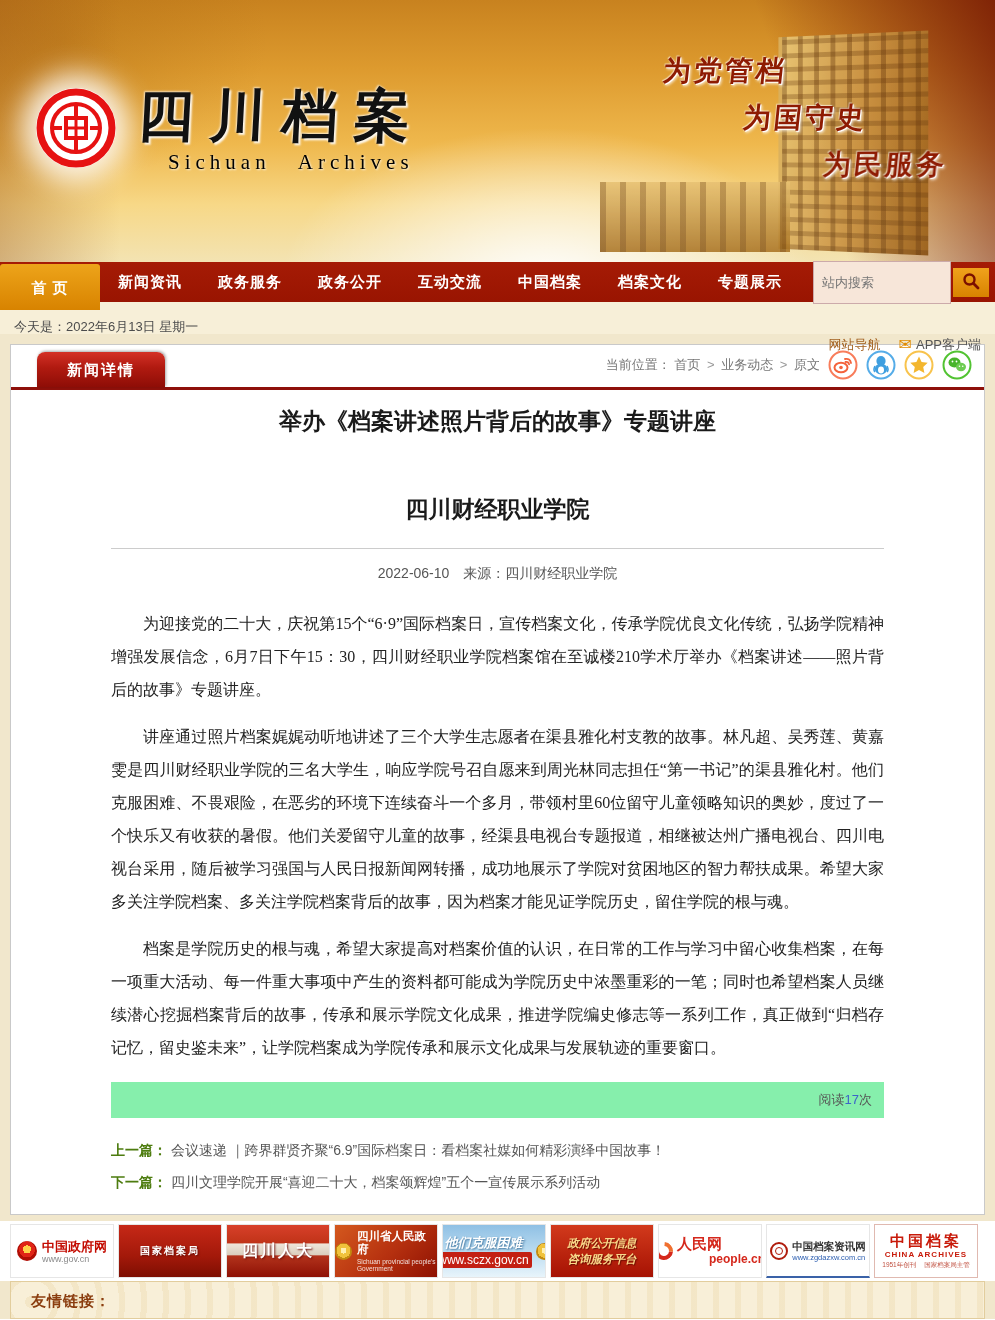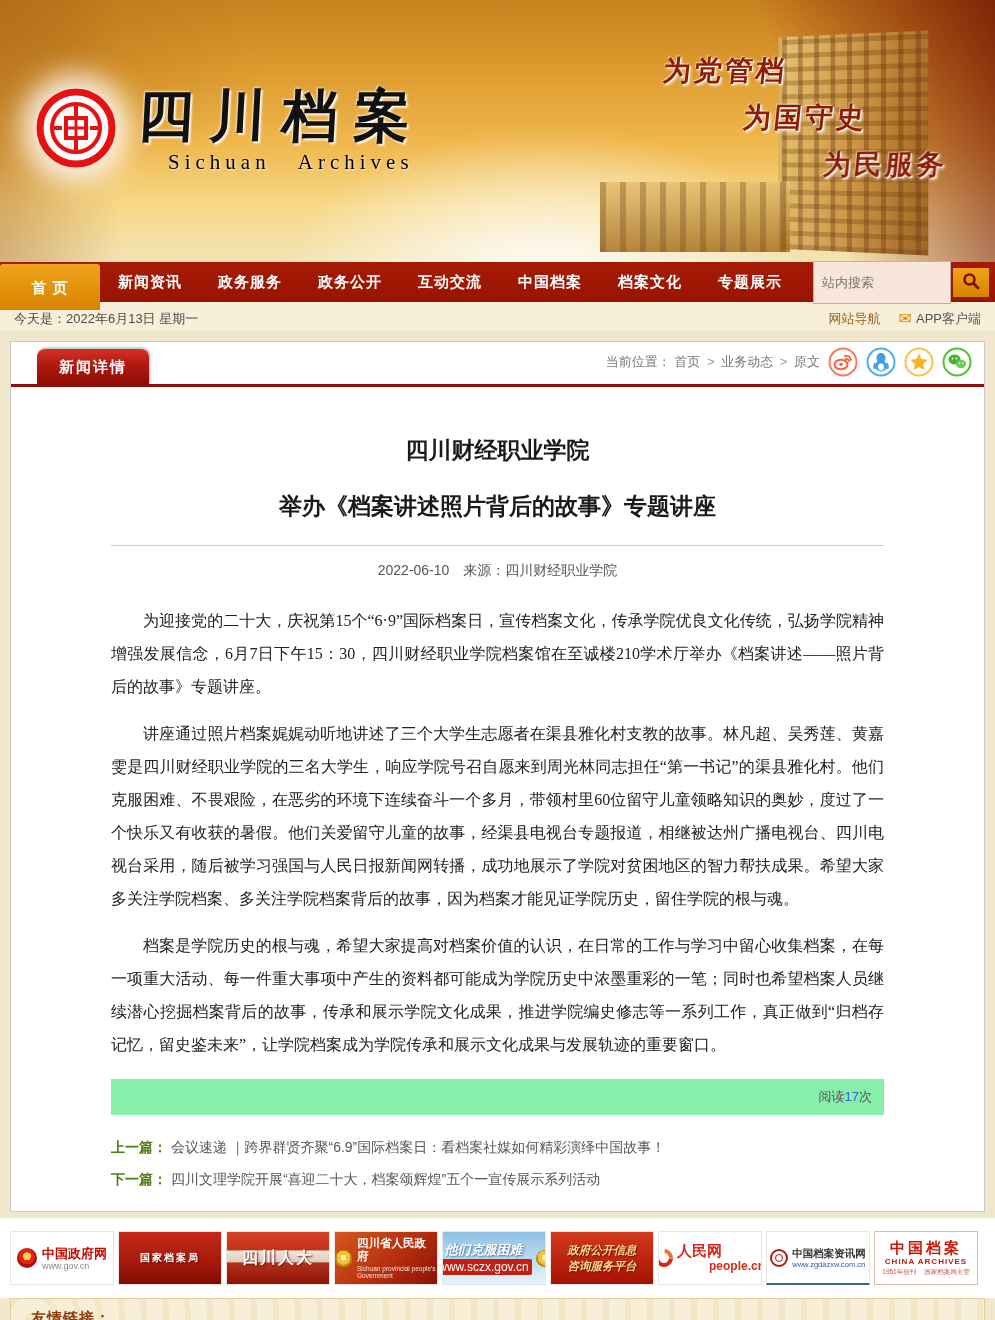--- a/index.html
+++ b/index.html
@@ -52,31 +52,31 @@
     font-weight:bold; cursor:pointer; letter-spacing:1px; }
   .nav-item.active { background:linear-gradient(180deg,#eda41a,#d88300); height:46px; line-height:48px;
     position:relative; top:8px; margin-top:-6px; border-radius:3px 3px 0 0; }
   .nav-search { margin-left:auto; margin-right:6px; display:flex; align-items:center; height:40px; }
   .search-input { width:138px; height:43px; border:1px solid #caa; background:#f7e6d9; font-size:13px;
     color:#555; padding:0 8px; outline:none; }
   .search-btn { width:36px; height:29px; margin-left:2px; border:none; cursor:pointer;
     background:linear-gradient(180deg,#f0a21c,#d88300); display:flex; align-items:center; justify-content:center; }
 
   
-  .datebar { height:29px; background:#f7efd8; display:flex; align-items:flex-end; padding:3px 14px;
-    font-size:13px; color:#4c4c4c; }
+  .datebar { height:29px; background:#f7efd8; display:flex; align-items:flex-start; padding:16px 14px;
+    font-size:13px; color:#4c4c4c;flex-direction:column; }
   .datebar .right { margin-left:auto; display:flex; align-items:center; gap:18px; }
   .link-sitemap { color:#a2601f; cursor:pointer; text-decoration:none; }
   .link-app { color:#555; cursor:pointer; text-decoration:none; display:flex; align-items:center; gap:4px; }
   .mail-icon { color:#e08a00; font-size:16px; line-height:1; }
 
   
   .main-wrap { margin:10px 10px 0 10px; background:#fff; border:1px solid #c9c9c9; padding-bottom:16px; }
   .tabrow { display:flex; align-items:flex-end; border-bottom:3px solid #8e100a; height:45px; position:relative; }
-  .news-tab { margin-left:26px; width:112px; height:35px; line-height:35px; text-align:center; color:#fff;
+  .news-tab { margin-left:26px; width:128px; height:35px; line-height:35px; text-align:center; color:#fff;
     font-size:15px; font-weight:bold; letter-spacing:2px; cursor:pointer;
     background:linear-gradient(180deg,#d43126 0%,#b01a10 45%,#8e0d06 100%);
     border-radius:8px 8px 0 0; box-shadow:1px -1px 3px rgba(0,0,0,.35); }
   .crumb-zone { margin-left:auto; display:flex; align-items:center; gap:8px; padding-right:12px; height:45px; }
   .crumb { font-size:13px; color:#777; }
   .crumb a { color:#777; text-decoration:none; cursor:pointer; }
   .crumb .sep { margin:0 3px; color:#999; }
   .share-icon { width:30px; height:30px; border-radius:50%; background:#fff; display:flex; align-items:center;
     justify-content:center; cursor:pointer; }
   .share-icon svg { width:30px; height:30px; display:block; }
@@ -91,21 +91,21 @@
     margin-bottom:14px; font-family:"Liberation Serif","DejaVu Serif",serif; }
   .read-bar { background:#86efac; height:36px; line-height:36px; text-align:right; padding-right:12px;
     font-size:13px; color:#555; margin-top:18px; }
   .read-bar .count { color:#3c64c8; }
   .pn-links { margin-top:16px; }
   .pn-row { font-size:14px; color:#555; line-height:32px; }
   .pn-row .lbl { color:#4d7c0f; font-weight:bold; }
   .pn-row a { color:#555; text-decoration:none; cursor:pointer; }
 
   
-  .logo-row { background:#fff; margin-top:6px; padding:13px 10px; display:flex; align-items:flex-start; }
+  .logo-row { background:#fff; margin-top:6px; padding:3px 10px; display:flex; align-items:flex-start; }
   .logo-tile { width:104px; height:54px; margin-right:4px; flex:0 0 auto; cursor:pointer; overflow:hidden;
     display:flex; align-items:center; justify-content:center; border:1px solid #e6e6e6; position:relative; }
   .tile-col { display:flex; flex-direction:column; align-items:center; justify-content:center; }
   .t-gov { background:#fff; gap:5px; }
   .gov-emblem { width:20px; height:20px; border-radius:50%;
     background:radial-gradient(circle at 50% 42%, #ffd24a 0 4px, #e02416 4px 8px, #b00d04 8px); flex:0 0 auto; }
   .t-gov .tt { color:#c30b00; font-size:13px; font-weight:bold; line-height:15px; }
   .t-gov .st { color:#8a8a8a; font-size:9px; }
   .t-nga { background:linear-gradient(180deg,#c62817 0%,#a3190a 60%,#7e0e02 100%); }
   .t-nga .tt { color:#fff; font-size:10px; font-weight:bold; letter-spacing:2px;
@@ -249,22 +249,22 @@
             <circle cx="10.5" cy="11.5" r="0.9" fill="#fff"></circle>
               <circle cx="14.5" cy="11.5" r="0.9" fill="#fff"></circle>
             <circle cx="17.5" cy="16.3" r="0.8" fill="#fff"></circle>
               <circle cx="20.7" cy="16.3" r="0.8" fill="#fff"></circle>
           </svg>
         </span>
       </div>
     </div>
 
     <div class="article">
+      <h1 class="art-title" style="margin-top:6px">举办《档案讲述照片背后的故事》专题讲座</h1>
       <h1 class="art-title">四川财经职业学院</h1>
-      <h1 class="art-title" style="margin-top:6px">举办《档案讲述照片背后的故事》专题讲座</h1>
       <hr class="title-rule">
       <div class="art-meta">
         <span>2022-06-10</span>
         <span>来源：四川财经职业学院</span>
       </div>
       <div class="art-body">
         <p>为迎接党的二十大，庆祝第15个“6·9”国际档案日，宣传档案文化，传承学院优良文化传统，弘扬学院精神增强发展信念，6月7日下午15：30，四川财经职业学院档案馆在至诚楼210学术厅举办《档案讲述——照片背后的故事》专题讲座。</p>
         <p>讲座通过照片档案娓娓动听地讲述了三个大学生志愿者在渠县雅化村支教的故事。林凡超、吴秀莲、黄嘉雯是四川财经职业学院的三名大学生，响应学院号召自愿来到周光林同志担任“第一书记”的渠县雅化村。他们克服困难、不畏艰险，在恶劣的环境下连续奋斗一个多月，带领村里60位留守儿童领略知识的奥妙，度过了一个快乐又有收获的暑假。他们关爱留守儿童的故事，经渠县电视台专题报道，相继被达州广播电视台、四川电视台采用，随后被学习强国与人民日报新闻网转播，成功地展示了学院对贫困地区的智力帮扶成果。希望大家多关注学院档案、多关注学院档案背后的故事，因为档案才能见证学院历史，留住学院的根与魂。</p>
         <p>档案是学院历史的根与魂，希望大家提高对档案价值的认识，在日常的工作与学习中留心收集档案，在每一项重大活动、每一件重大事项中产生的资料都可能成为学院历史中浓墨重彩的一笔；同时也希望档案人员继续潜心挖掘档案背后的故事，传承和展示学院文化成果，推进学院编史修志等一系列工作，真正做到“归档存记忆，留史鉴未来”，让学院档案成为学院传承和展示文化成果与发展轨迹的重要窗口。</p>
       </div>

